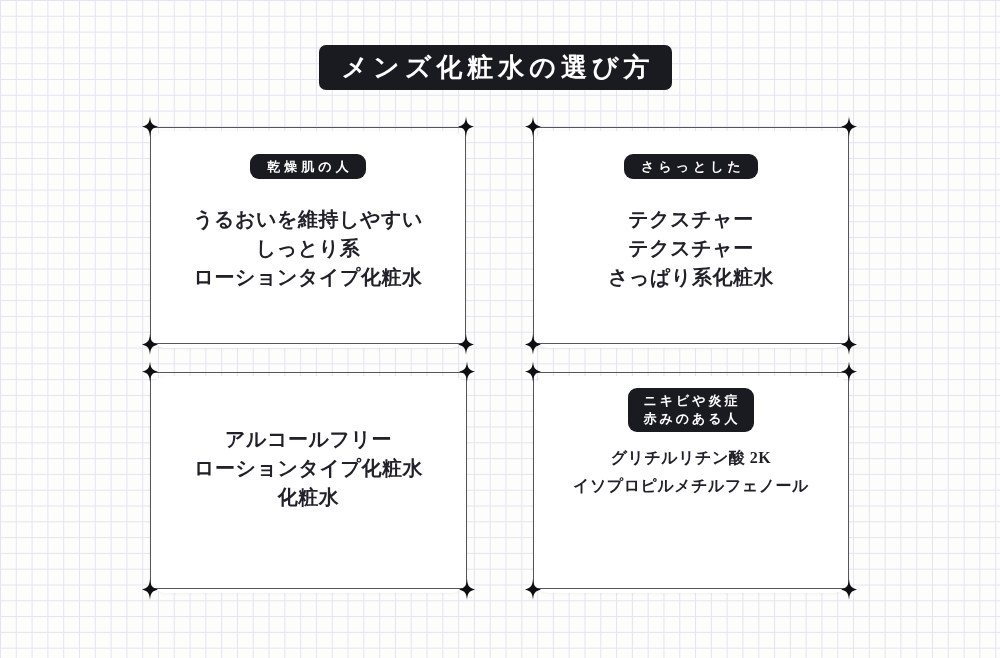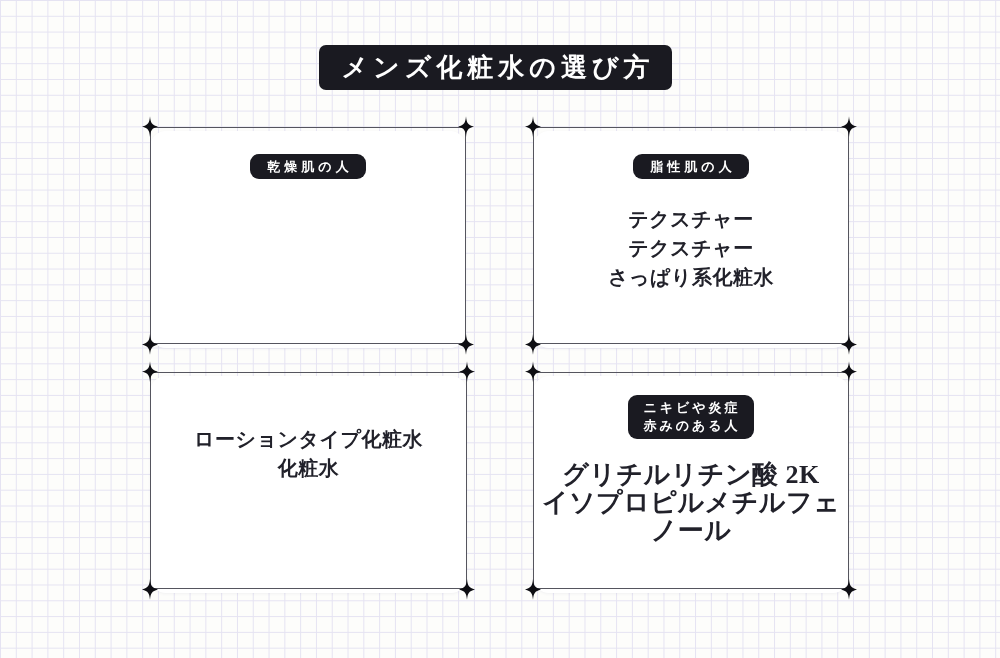--- a/index.html
+++ b/index.html
@@ -45,38 +45,38 @@
   .sp.tl{left:0;top:0;transform:translate(-50%,-52%);}
   .sp.tr{right:0;top:0;transform:translate(50%,-52%);}
   .sp.bl{left:0;bottom:0;transform:translate(-50%,52%);}
   .sp.br{right:0;bottom:0;transform:translate(50%,52%);}
   .card-content{
     position:absolute;left:0;top:0;width:100%;height:100%;
     z-index:3;
     display:flex;flex-direction:column;align-items:center;
     padding-top:27px;box-sizing:border-box;
   }
-  .unit.compact .card-content{padding-top:23px;}
+  .unit.compact .card-content{padding-top:16px;}
   .badge{
     background:var(--ink,#1a1a21);
     color:var(--badge-text,#ffffff);
     border-radius:9px;
     padding:4px 13px;
     font-size:13px;font-weight:700;letter-spacing:4px;
     line-height:17px;
     padding-left:17px; 
   }
   .unit.compact .badge{padding-top:4px;padding-bottom:4px;line-height:18px;letter-spacing:3px;padding-left:15px;}
   .body-lines{
     margin-top:26px;
     color:var(--body-text,#21212a);
     font-size:20px;font-weight:700;letter-spacing:0.5px;
     line-height:29px;text-align:center;
   }
-  .unit.compact .body-lines{margin-top:22px;font-size:26px;line-height:28px;}
+  .unit.compact .body-lines{margin-top:12px;font-size:16px;line-height:28px;}
 </style>
 </head>
 <body>
 
 <div class="stage">
 
   <div class="title-bar">メンズ化粧水の選び方</div>
 
   <section class="unit" style="left:150px;top:127px;width:316px;height:217px">
     <div class="card-bg"></div>
@@ -90,41 +90,46 @@
     <svg class="sp bl" viewBox="0 0 20 26">
         <path d="M10 0 C10.8 8 12 11 20 13 C12 15 10.8 18 10 26 C9.2 18 8 15 0 13 C8 11 9.2 8 10 0 Z"></path>
       </svg>
     <svg class="sp br" viewBox="0 0 20 26">
         <path d="M10 0 C10.8 8 12 11 20 13 C12 15 10.8 18 10 26 C9.2 18 8 15 0 13 C8 11 9.2 8 10 0 Z"></path>
       </svg>
     <div class="card-content">
       <div class="badge">
         <div>乾燥肌の人</div>
       </div>
+      <div class="body-lines">
+        <div>うるおいを維持しやすい</div>
+        <div>しっとり系</div>
+        <div>ローションタイプ化粧水</div>
+      </div>
     </div>
   </section>
 
   <section class="unit" style="left:533px;top:127px;width:316px;height:217px">
     <div class="card-bg"></div>
     <div class="card-frame"></div>
     <svg class="sp tl" viewBox="0 0 20 26">
         <path d="M10 0 C10.8 8 12 11 20 13 C12 15 10.8 18 10 26 C9.2 18 8 15 0 13 C8 11 9.2 8 10 0 Z"></path>
       </svg>
     <svg class="sp tr" viewBox="0 0 20 26">
         <path d="M10 0 C10.8 8 12 11 20 13 C12 15 10.8 18 10 26 C9.2 18 8 15 0 13 C8 11 9.2 8 10 0 Z"></path>
       </svg>
     <svg class="sp bl" viewBox="0 0 20 26">
         <path d="M10 0 C10.8 8 12 11 20 13 C12 15 10.8 18 10 26 C9.2 18 8 15 0 13 C8 11 9.2 8 10 0 Z"></path>
       </svg>
     <svg class="sp br" viewBox="0 0 20 26">
         <path d="M10 0 C10.8 8 12 11 20 13 C12 15 10.8 18 10 26 C9.2 18 8 15 0 13 C8 11 9.2 8 10 0 Z"></path>
       </svg>
     <div class="card-content">
       <div class="badge">
-        <div>脂性肌の人</div>
+        <div>さらっとした</div>
       </div>
       <div class="body-lines">
         <div>テクスチャー</div>
         <div>テクスチャー</div>
         <div>さっぱり系化粧水</div>
       </div>
     </div>
   </section>
 
   <section class="unit" style="left:150px;top:372px;width:317px;height:217px">
@@ -137,20 +142,21 @@
         <path d="M10 0 C10.8 8 12 11 20 13 C12 15 10.8 18 10 26 C9.2 18 8 15 0 13 C8 11 9.2 8 10 0 Z"></path>
       </svg>
     <svg class="sp bl" viewBox="0 0 20 26">
         <path d="M10 0 C10.8 8 12 11 20 13 C12 15 10.8 18 10 26 C9.2 18 8 15 0 13 C8 11 9.2 8 10 0 Z"></path>
       </svg>
     <svg class="sp br" viewBox="0 0 20 26">
         <path d="M10 0 C10.8 8 12 11 20 13 C12 15 10.8 18 10 26 C9.2 18 8 15 0 13 C8 11 9.2 8 10 0 Z"></path>
       </svg>
     <div class="card-content">
       <div class="body-lines">
+        <div>アルコールフリー</div>
         <div>ローションタイプ化粧水</div>
         <div>化粧水</div>
       </div>
     </div>
   </section>
 
   <section class="unit compact" style="left:533px;top:372px;width:316px;height:217px">
     <div class="card-bg"></div>
     <div class="card-frame"></div>
     <svg class="sp tl" viewBox="0 0 20 26">

